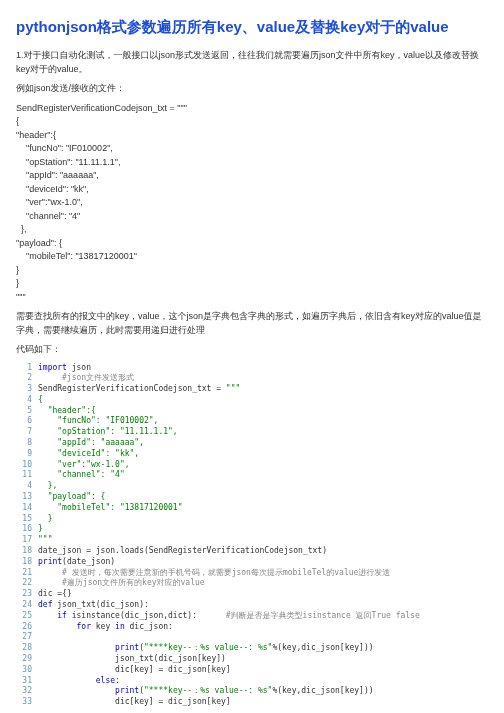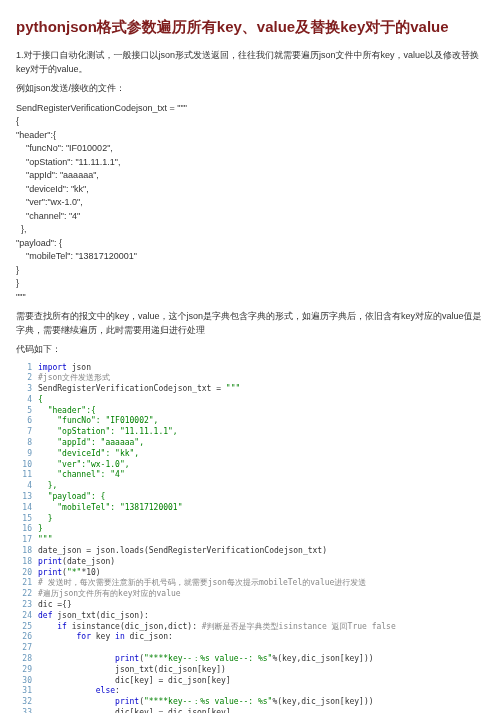--- a/index.html
+++ b/index.html
@@ -9,21 +9,21 @@
     padding: 18px 16px;
     font-size: 10px;
     color: #333;
     width: 504px;
     box-sizing: border-box;
   }
   h1 {
     font-size: 15px;
     font-weight: bold;
     margin: 0 0 12px 0;
-    color: #7f1d1d;
+    color: #1d4ed8;
   }
   .para {
     font-size: 9px;
     color: #333;
     line-height: 1.5;
     margin: 6px 0;
   }
   .pre-block {
     font-family: Arial, sans-serif;
     font-size: 9px;
@@ -46,21 +46,21 @@
     width: 16px;
     text-align: right;
     padding-right: 6px;
     flex-shrink: 0;
     user-select: none;
   }
   .code-text {
     white-space: pre;
   }
   .kw { color: #0000cc; }
-  .cm { color: #888; }
+  .cm { color: #888; margin-left: 24px; }
   .str { color: #008000; }
 </style>
 </head>
 <body>
 
 <h1>pythonjson格式参数遍历所有key、value及替换key对于的value</h1>
 
 <div class="para">1.对于接口自动化测试，一般接口以json形式发送返回，往往我们就需要遍历json文件中所有key，value以及修改替换key对于的value。</div>
 
 <div class="para">例如json发送/接收的文件：</div>
@@ -156,24 +156,20 @@
     </div>
     <div class="code-line">
       <span class="lineno">18</span>
       <span class="code-text">date_json = json.loads(SendRegisterVerificationCodejson_txt)</span>
     </div>
     <div class="code-line">
       <span class="lineno">18</span>
       <span class="code-text"><span class="kw">print</span>(date_json)</span>
     </div>
     <div class="code-line">
-      <span class="lineno">20</span>
-      <span class="code-text"><span class="kw">print</span>(<span class="str">"*"</span>*10)</span>
-    </div>
-    <div class="code-line">
       <span class="lineno">21</span>
       <span class="code-text"><span class="cm"># 发送时，每次需要注意新的⼿机号码，就需要json每次提示mobileTel的value进⾏发送</span></span>
     </div>
     <div class="code-line">
       <span class="lineno">22</span>
       <span class="code-text"><span class="cm">#遍历json⽂件所有的key对应的value</span></span>
     </div>
     <div class="code-line">
       <span class="lineno">23</span>
       <span class="code-text">dic ={}</span>

